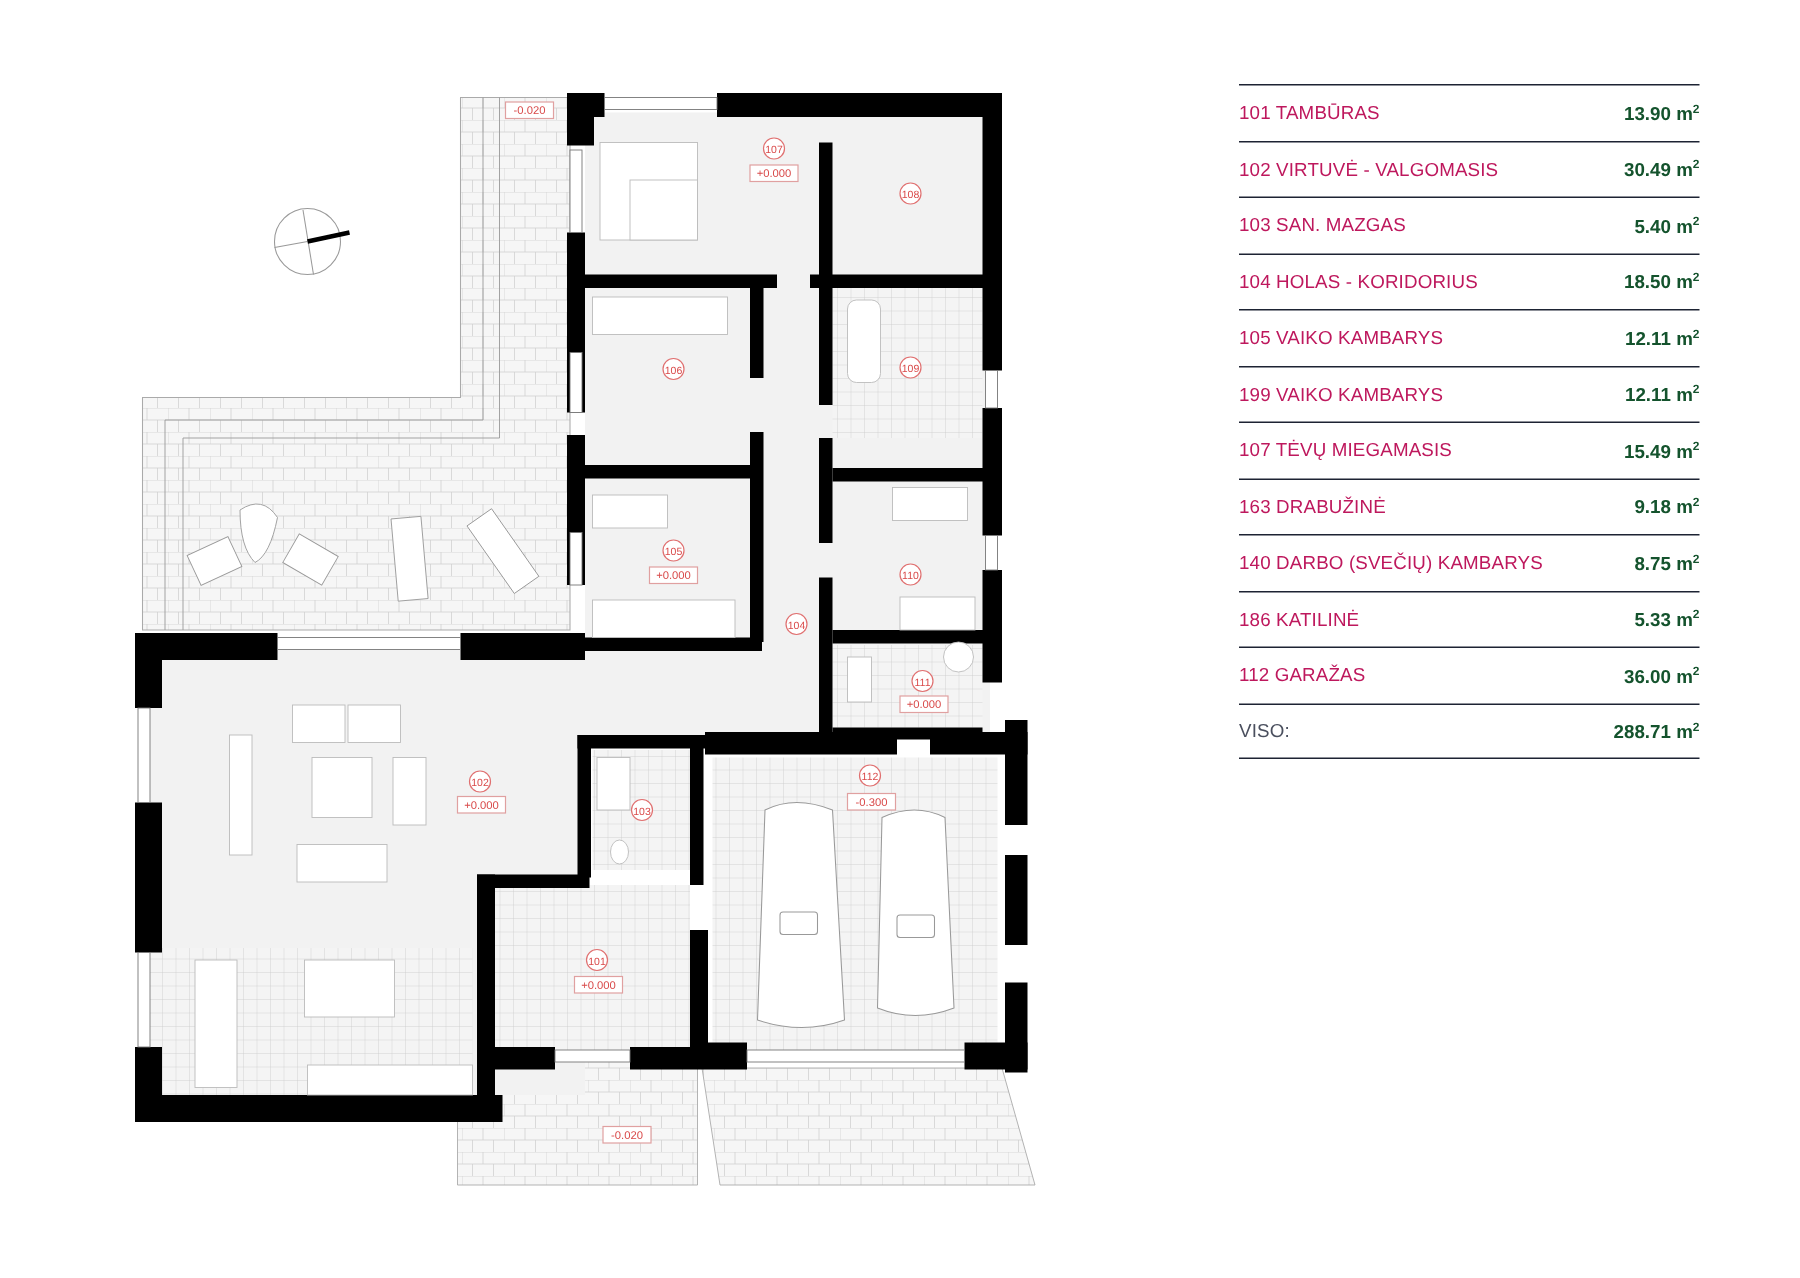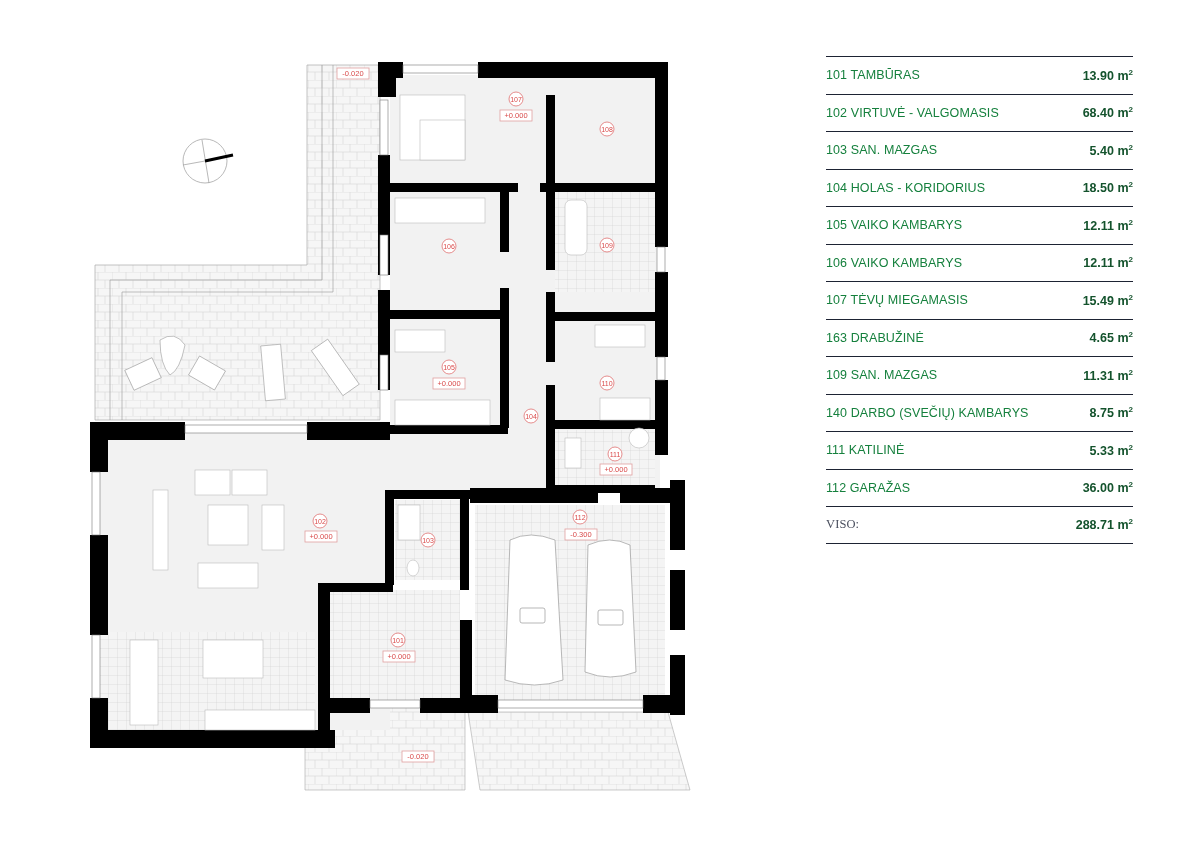--- a/index.html
+++ b/index.html
@@ -1,24 +1,24 @@
 <!DOCTYPE html>
 <html><head>
   <meta charset="utf-8">
   <style>
     html, body { margin:0; padding:0; background:#ffffff; }
     body { width:1200px; height:852px; position:relative; overflow:hidden; font-family:"Liberation Sans", sans-serif; }
     #plan { position:absolute; left:0; top:0; width:800px; height:852px; }
     .legend { position:absolute; left:826px; top:56px; width:307px; }
     .legend .row { height:37.5px; border-top:1px solid #1d2333; display:flex; align-items:center; justify-content:space-between; box-sizing:border-box; }
     .legend .row:last-child { border-bottom:1px solid #1d2333; }
-    .legend .name { font-size:12.5px; color:#15803d; letter-spacing:0.1px; }
+    .legend .name { font-size:12.5px; color:#be185d; letter-spacing:0.1px; }
     .legend .area { font-size:12.5px; font-weight:bold; color:#14532d; }
     .legend .area sup { font-size:8px; }
-    .legend .total .name { color:#4a4f5e;font-family:Liberation Serif, serif; }
+    .legend .total .name { color:#4a4f5e; }
     .lbl-circle { fill:#fff; stroke:#e07070; stroke-width:0.8; }
     .lbl-text { fill:#d94a4a; font-size:7px; font-family:"Liberation Sans", sans-serif; }
     .lvl-box { fill:#fff; stroke:#e0a0a0; stroke-width:0.8; }
     .lvl-text { fill:#d94a4a; font-size:7.5px; font-family:"Liberation Sans", sans-serif; }
   </style>
 </head>
 <body>
 
 <svg id="plan" viewBox="0 0 800 852" xmlns="http://www.w3.org/2000/svg">
   <defs>
@@ -248,56 +248,52 @@
   </g>
 </svg>
 
 <div class="legend">
   <div class="row">
     <span class="name">101 TAMBŪRAS</span>
     <span class="area"><span>13.90</span> <span>m</span><sup>2</sup></span>
   </div>
   <div class="row">
     <span class="name">102 VIRTUVĖ - VALGOMASIS</span>
-    <span class="area"><span>68.40</span> <span>m</span><sup>2</sup></span>
+    <span class="area"><span>30.49</span> <span>m</span><sup>2</sup></span>
   </div>
   <div class="row">
     <span class="name">103 SAN. MAZGAS</span>
     <span class="area"><span>5.40</span> <span>m</span><sup>2</sup></span>
   </div>
   <div class="row">
     <span class="name">104 HOLAS - KORIDORIUS</span>
     <span class="area"><span>18.50</span> <span>m</span><sup>2</sup></span>
   </div>
   <div class="row">
     <span class="name">105 VAIKO KAMBARYS</span>
     <span class="area"><span>12.11</span> <span>m</span><sup>2</sup></span>
   </div>
   <div class="row">
-    <span class="name">106 VAIKO KAMBARYS</span>
+    <span class="name">199 VAIKO KAMBARYS</span>
     <span class="area"><span>12.11</span> <span>m</span><sup>2</sup></span>
   </div>
   <div class="row">
     <span class="name">107 TĖVŲ MIEGAMASIS</span>
     <span class="area"><span>15.49</span> <span>m</span><sup>2</sup></span>
   </div>
   <div class="row">
     <span class="name">163 DRABUŽINĖ</span>
-    <span class="area"><span>4.65</span> <span>m</span><sup>2</sup></span>
-  </div>
-  <div class="row">
-    <span class="name">109 SAN. MAZGAS</span>
-    <span class="area"><span>11.31</span> <span>m</span><sup>2</sup></span>
+    <span class="area"><span>9.18</span> <span>m</span><sup>2</sup></span>
   </div>
   <div class="row">
     <span class="name">140 DARBO (SVEČIŲ) KAMBARYS</span>
     <span class="area"><span>8.75</span> <span>m</span><sup>2</sup></span>
   </div>
   <div class="row">
-    <span class="name">111 KATILINĖ</span>
+    <span class="name">186 KATILINĖ</span>
     <span class="area"><span>5.33</span> <span>m</span><sup>2</sup></span>
   </div>
   <div class="row">
     <span class="name">112 GARAŽAS</span>
     <span class="area"><span>36.00</span> <span>m</span><sup>2</sup></span>
   </div>
   <div class="row total">
     <span class="name">VISO:</span>
     <span class="area"><span>288.71</span> <span>m</span><sup>2</sup></span>
   </div>

